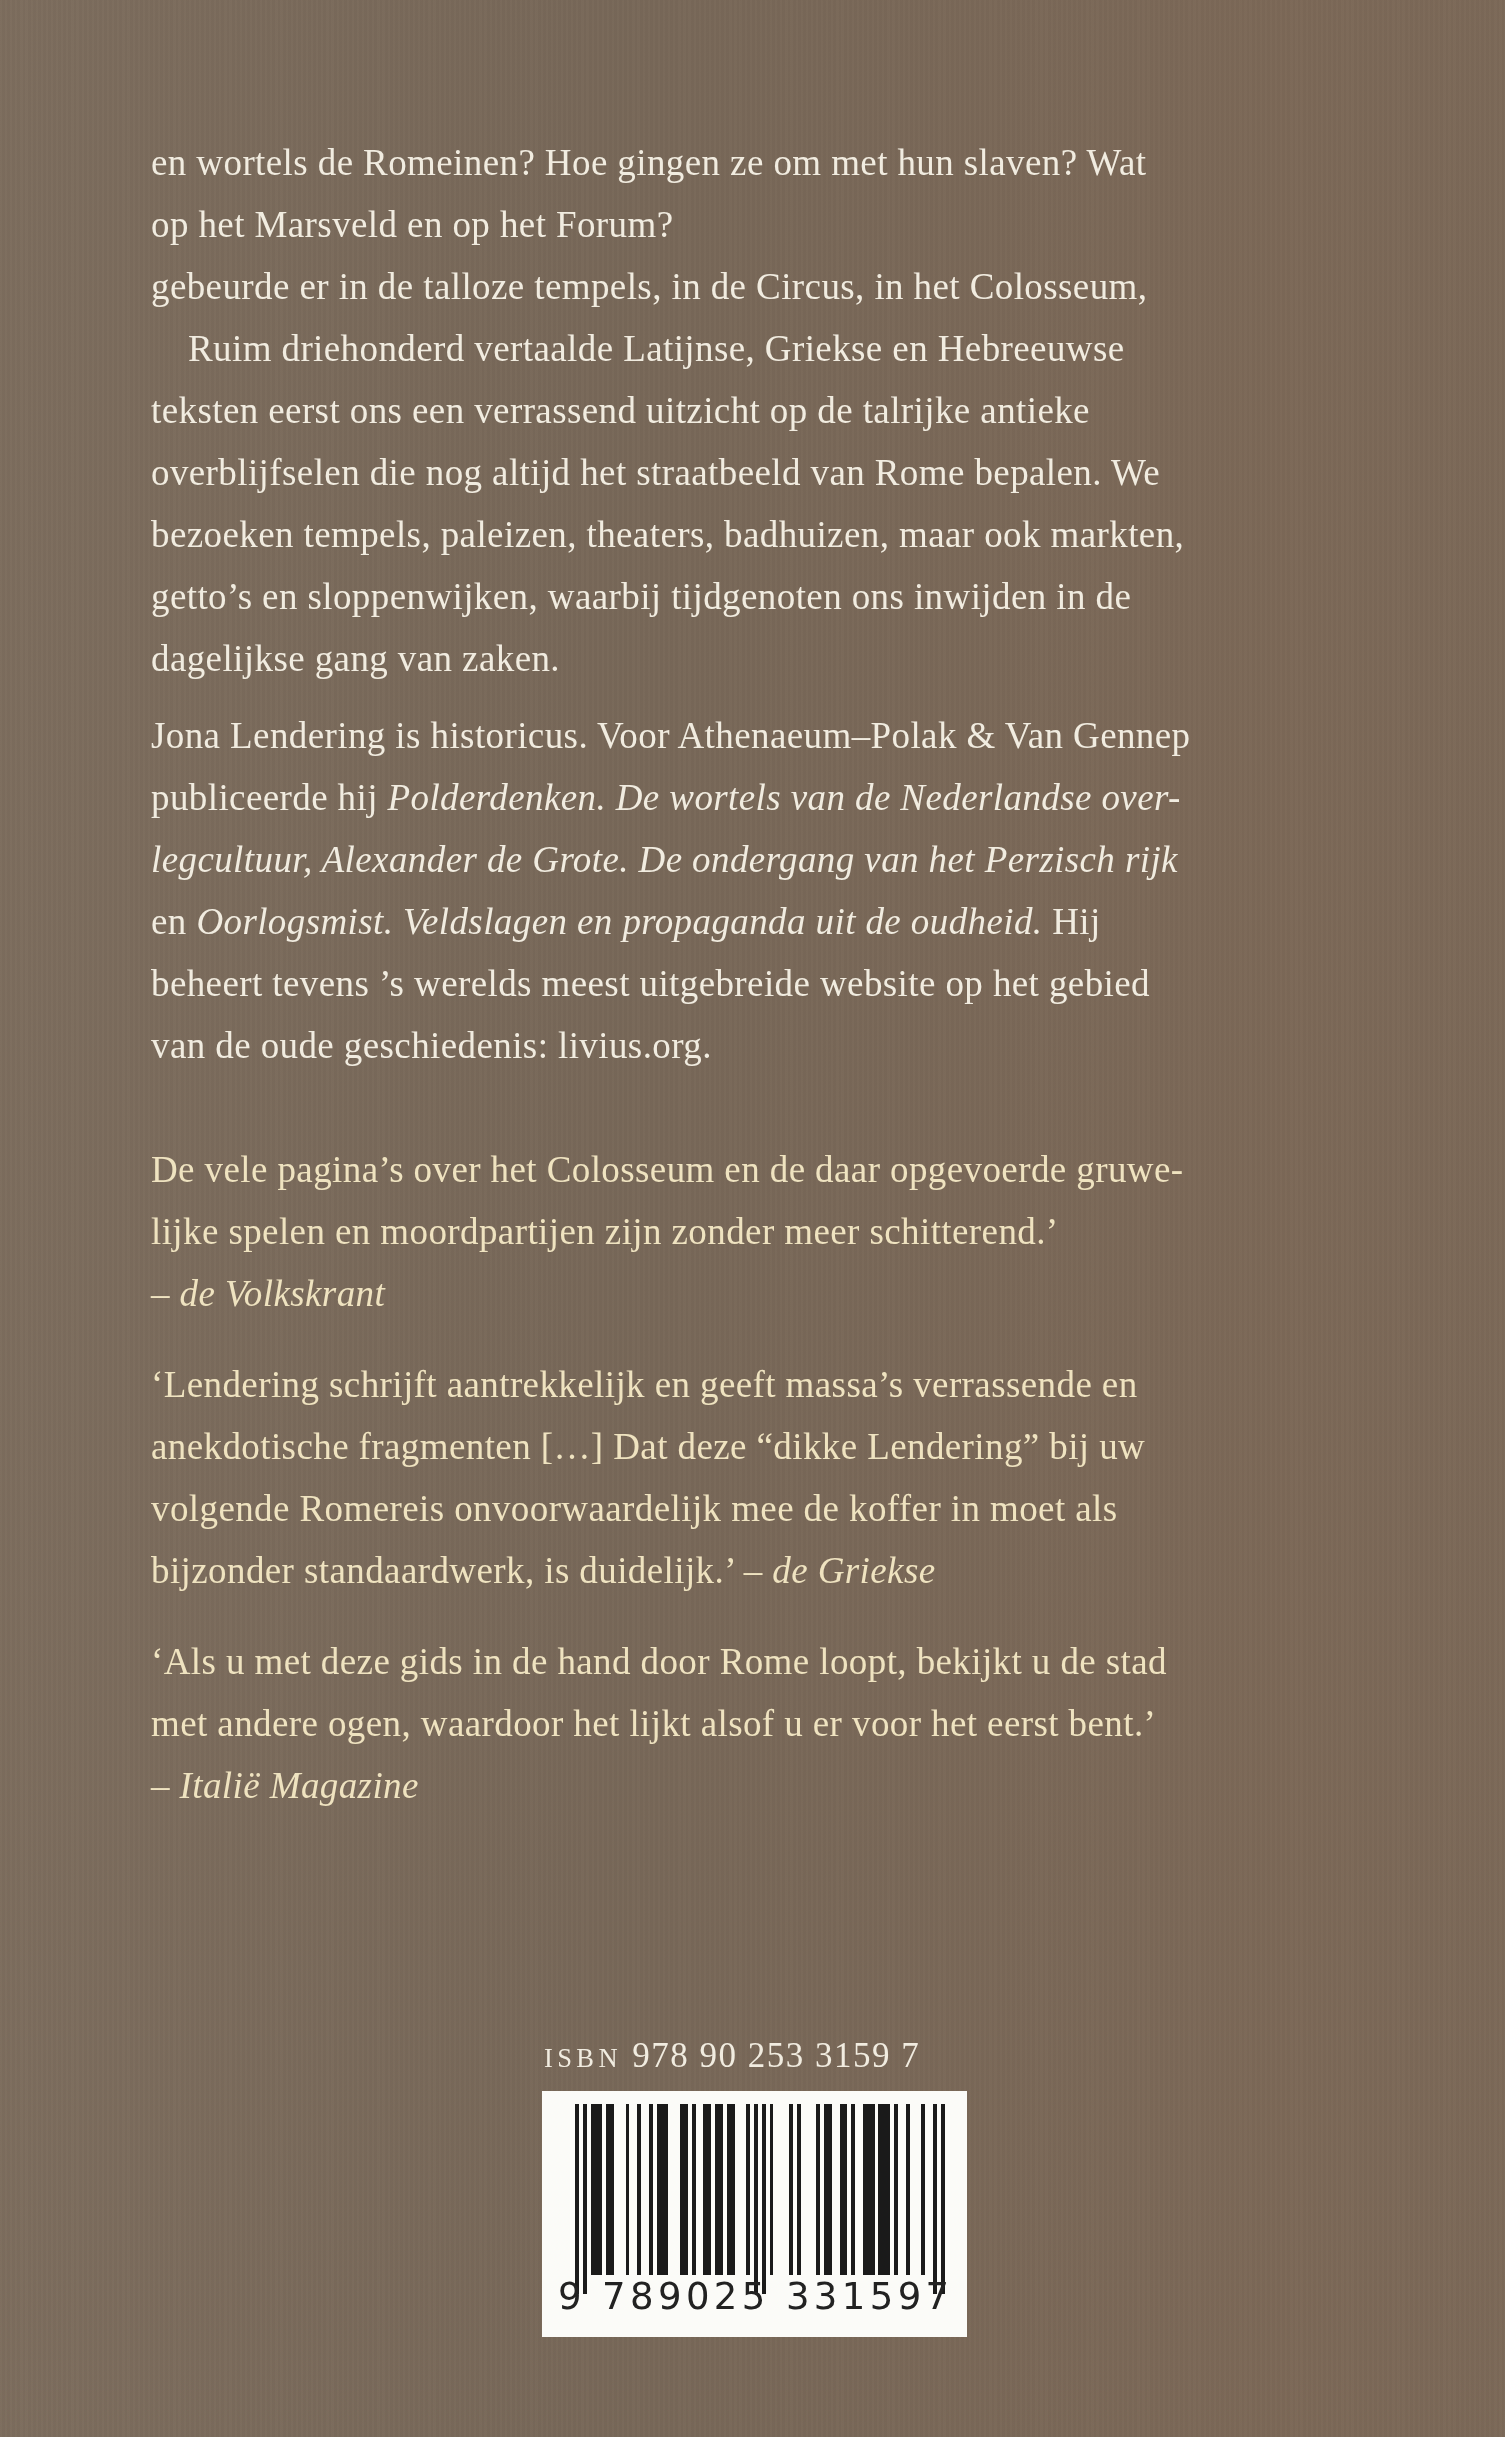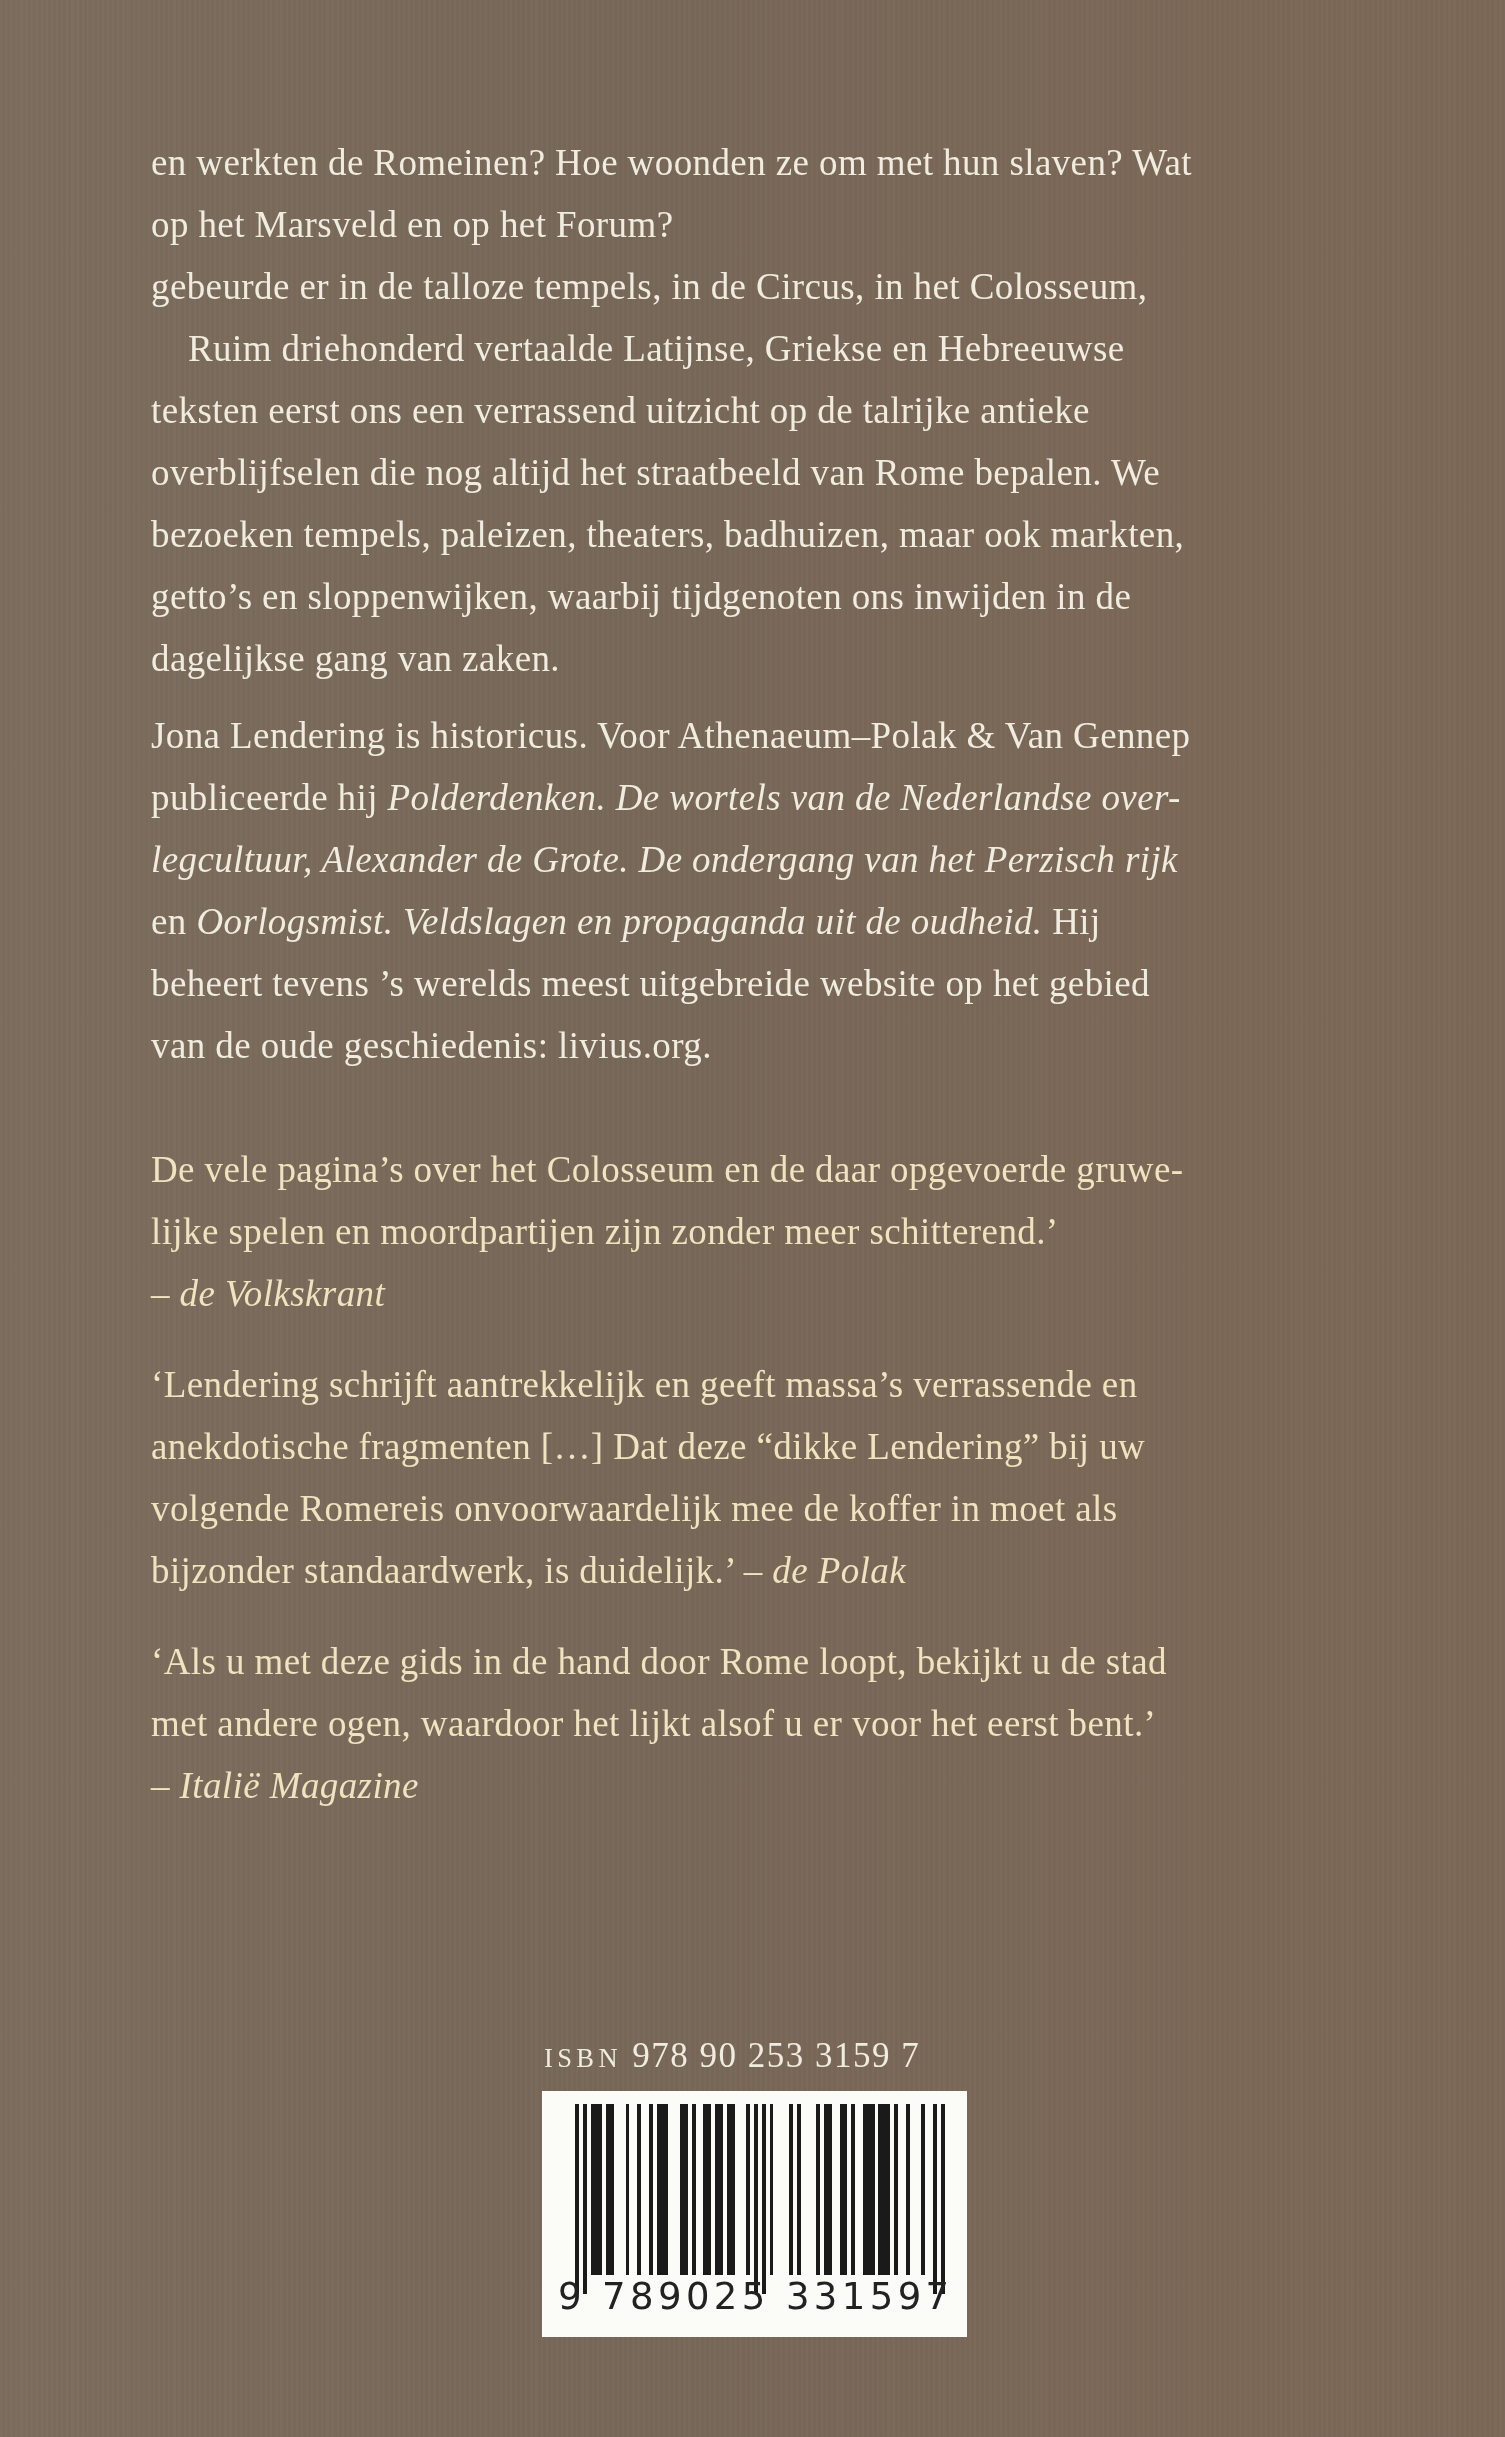--- a/index.html
+++ b/index.html
@@ -82,21 +82,21 @@
       letter-spacing: 4.4px;
       white-space: nowrap;
     }
   </style>
 </head>
 <body>
 
 <div class="cover">
 
   <p class="blurb">
-    <span class="line">en werkten de Romeinen? Hoe woonden ze om met hun slaven? Wat</span>
+    <span class="line">en wortels de Romeinen? Hoe gingen ze om met hun slaven? Wat</span>
     <span class="line">op het Marsveld en op het Forum?</span>
     <span class="line">gebeurde er in de talloze tempels, in de Circus, in het Colosseum,</span>
   </p>
 
   <p class="blurb">
     <span class="line" style="padding-left:37px">Ruim driehonderd vertaalde Latijnse, Griekse en Hebreeuwse</span>
     <span class="line">teksten eerst ons een verrassend uitzicht op de talrijke antieke</span>
     <span class="line">overblijfselen die nog altijd het straatbeeld van Rome bepalen. We</span>
     <span class="line">bezoeken tempels, paleizen, theaters, badhuizen, maar ook markten,</span>
     <span class="line">getto’s en sloppenwijken, waarbij tijdgenoten ons inwijden in de</span>
@@ -115,21 +115,21 @@
   <p class="review r1">
     <span class="line">De vele pagina’s over het Colosseum en de daar opgevoerde gruwe-</span>
     <span class="line">lijke spelen en moordpartijen zijn zonder meer schitterend.’</span>
     <span class="line"><span>– </span><i>de Volkskrant</i></span>
   </p>
 
   <p class="review r2">
     <span class="line">‘Lendering schrijft aantrekkelijk en geeft massa’s verrassende en</span>
     <span class="line">anekdotische fragmenten […] Dat deze “dikke Lendering” bij uw</span>
     <span class="line">volgende Romereis onvoorwaardelijk mee de koffer in moet als</span>
-    <span class="line"><span>bijzonder standaardwerk, is duidelijk.’ – </span><i>de Polak</i></span>
+    <span class="line"><span>bijzonder standaardwerk, is duidelijk.’ – </span><i>de Griekse</i></span>
   </p>
 
   <p class="review r3">
     <span class="line">‘Als u met deze gids in de hand door Rome loopt, bekijkt u de stad</span>
     <span class="line">met andere ogen, waardoor het lijkt alsof u er voor het eerst bent.’</span>
     <span class="line"><span>– </span><i>Italië Magazine</i></span>
   </p>
 </div>
 
 <div class="isbn-text">

